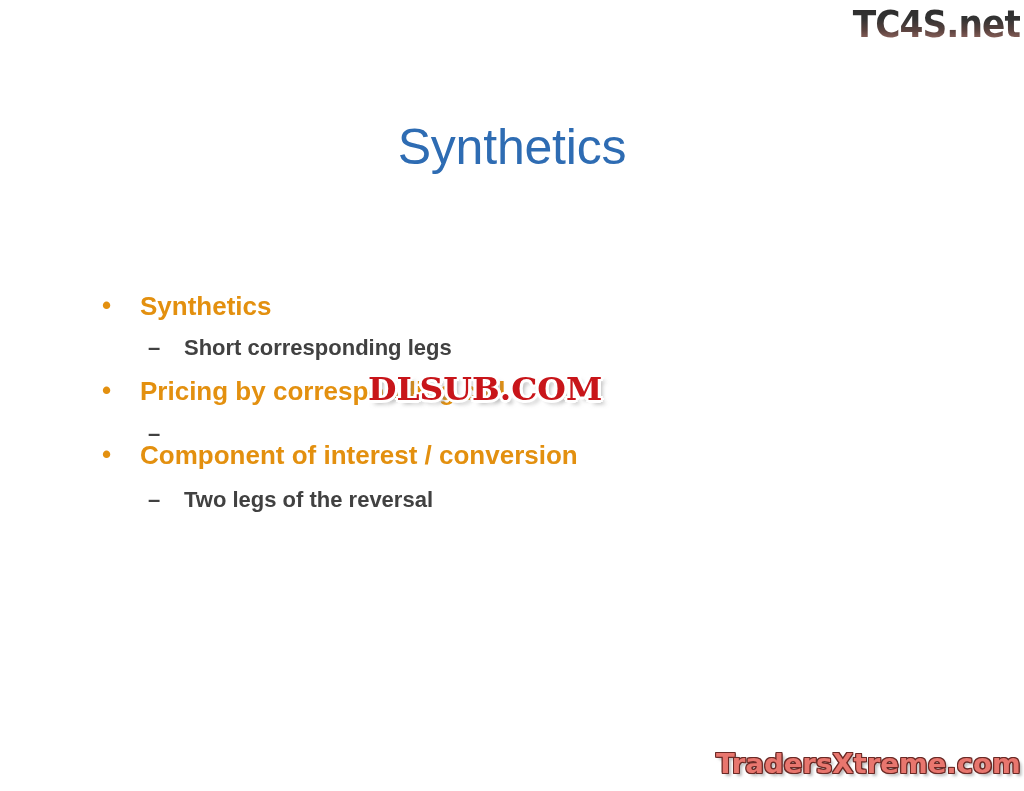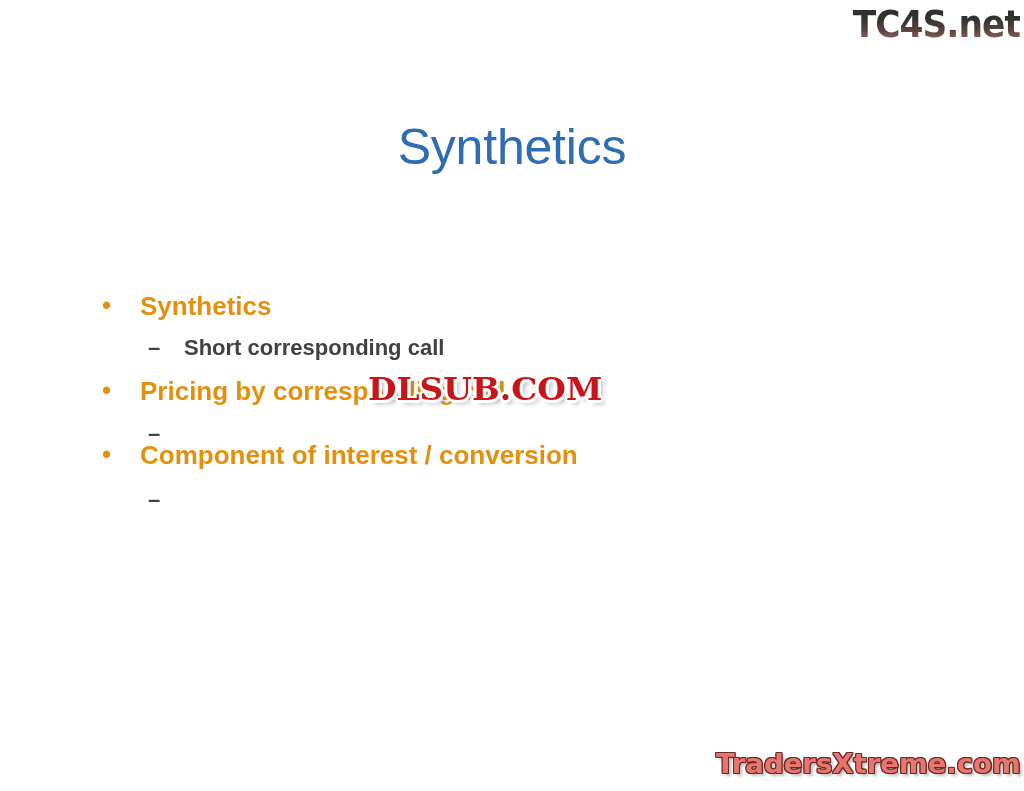--- a/index.html
+++ b/index.html
@@ -174,21 +174,21 @@
 
     <div class="lvl1">
       <span class="marker">•</span>
       <span>Synthetics</span>
     </div>
 
     <div class="gap-a"></div>
 
     <div class="lvl2">
       <span class="marker">–</span>
-      <span>Short corresponding call</span>
+      <span>Short corresponding legs</span>
     </div>
 
     <div class="gap-b"></div>
 
     <div class="lvl1">
       <span class="marker">•</span>
       <span>Pricing by corresponding call</span>
     </div>
 
     <div class="gap-a"></div>
@@ -201,20 +201,21 @@
 
     <div class="lvl1">
       <span class="marker">•</span>
       <span>Component of interest / conversion</span>
     </div>
 
     <div class="gap-d"></div>
 
     <div class="lvl2">
       <span class="marker">–</span>
+      <span>Two legs of the reversal</span>
     </div>
 
   </div>
 
   <div id="dlsub-watermark">DLSUB.COM</div>
 
   <div id="tradersxtreme-watermark">TradersXtreme.com</div>
 
 </div>
 

